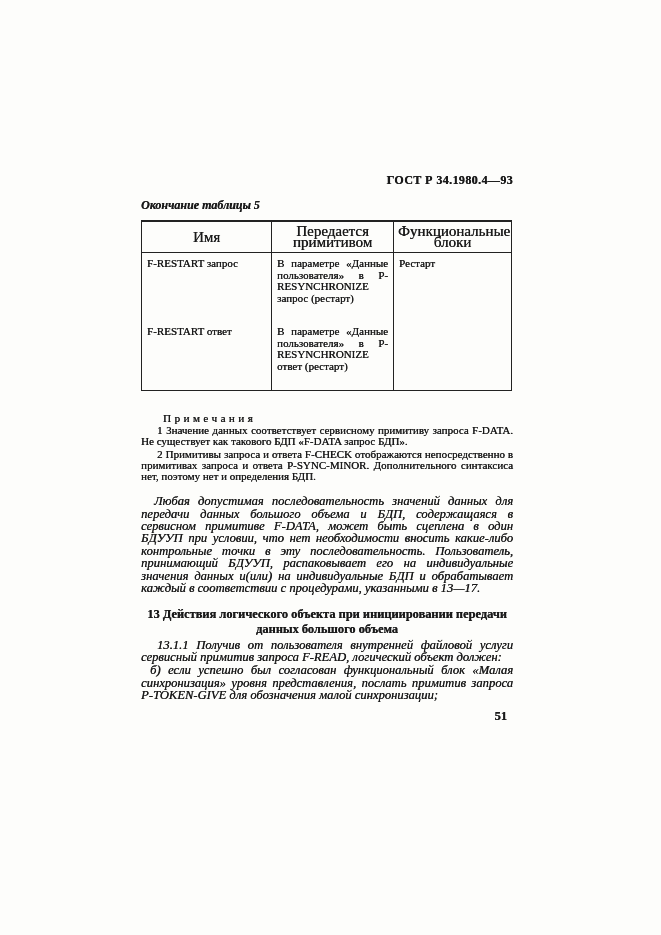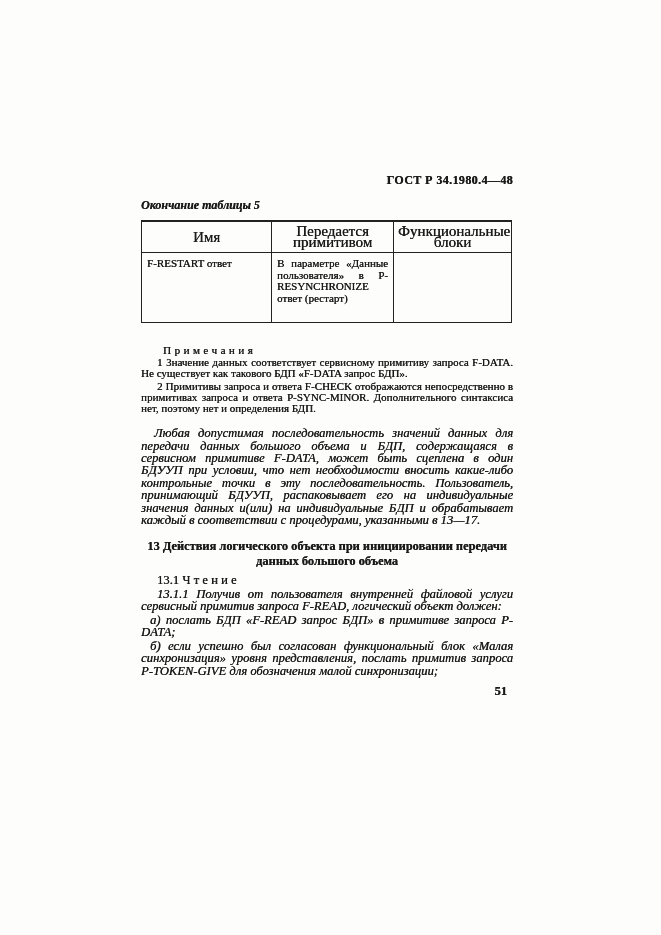--- a/index.html
+++ b/index.html
@@ -109,38 +109,43 @@
     font-weight: 700;
     font-size: 12.6px;
   }
 </style>
 </head>
 <body>
 
 <div class="page">
   <div class="content">
 
-    <div class="doc-code">ГОСТ Р 34.1980.4—48</div>
+    <div class="doc-code">ГОСТ Р 34.1980.4—93</div>
 
     <div class="table-caption">Окончание таблицы 5</div>
 
     <table class="gost-table">
       <colgroup>
         <col style="width:130px">
         <col style="width:122px">
         <col style="width:118px">
       </colgroup>
       <thead>
         <tr>
           <th>Имя</th>
           <th>Передается примитивом</th>
           <th>Функциональные блоки</th>
         </tr>
       </thead>
       <tbody>
+        <tr class="row-1">
+          <td>F-RESTART запрос</td>
+          <td class="cell-primitive">В параметре «Данные пользователя» в P-RESYNCHRONIZE запрос (рестарт)</td>
+          <td>Рестарт</td>
+        </tr>
         <tr class="row-2">
           <td>F-RESTART ответ</td>
           <td class="cell-primitive">В параметре «Данные пользователя» в P-RESYNCHRONIZE ответ (рестарт)</td>
           <td></td>
         </tr>
       </tbody>
     </table>
 
     <div class="notes">
       <div class="notes-title">Примечания</div>
@@ -148,24 +153,22 @@
       <p class="note">2 Примитивы запроса и ответа F-CHECK отображаются непосредственно в примитивах запроса и ответа P-SYNC-MINOR. Дополнительного синтаксиса нет, поэтому нет и определения БДП.</p>
     </div>
 
     <p class="body-para">Любая допустимая последовательность значений данных для передачи данных большого объема и БДП, содержащаяся в сервисном примитиве F-DATA, может быть сцеплена в один БДУУП при условии, что нет необходимости вносить какие-либо контрольные точки в эту последовательность. Пользователь, принимающий БДУУП, распаковывает его на индивидуальные значения данных и(или) на индивидуальные БДП и обрабатывает каждый в соответствии с процедурами, указанными в 13—17.</p>
 
     <div class="section-heading">
       <span class="hline">13 Действия логического объекта при инициировании передачи</span>
       <span class="hline">данных большого объема</span>
     </div>
 
-    <p class="subsection"><span>13.1</span> <span class="spaced">Чтение</span></p>
 
     <p class="body-para tight">13.1.1 Получив от пользователя внутренней файловой услуги сервисный примитив запроса F-READ, логический объект должен:</p>
 
-    <p class="body-para list-item">а) послать БДП «F-READ запрос БДП» в примитиве запроса P-DATA;</p>
 
     <p class="body-para list-item">б) если успешно был согласован функциональный блок «Малая синхронизация» уровня представления, послать примитив запроса P-TOKEN-GIVE для обозначения малой синхронизации;</p>
 
     <div class="page-number">51</div>
 
   </div>
 </div>
 
 </body></html>

